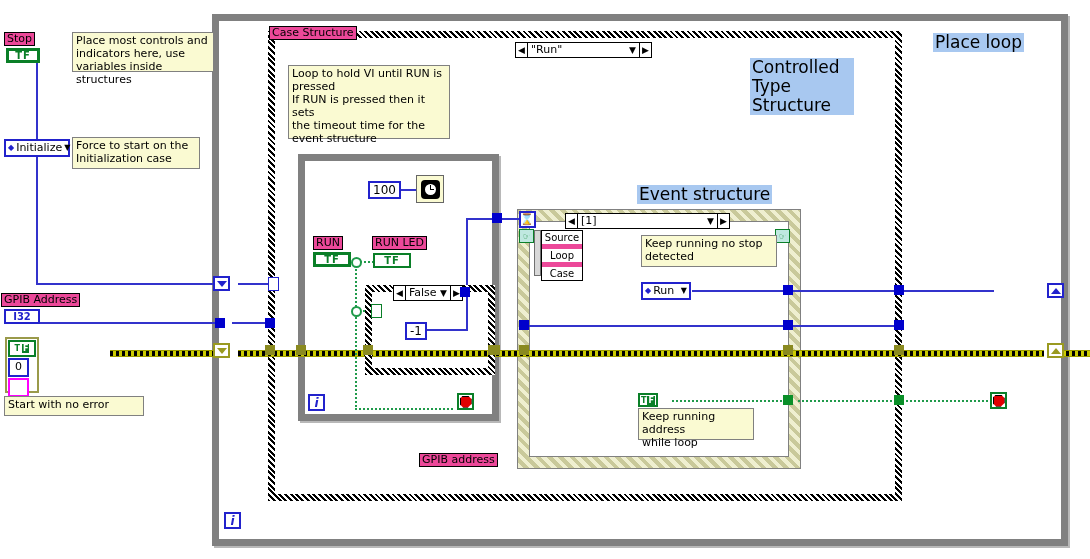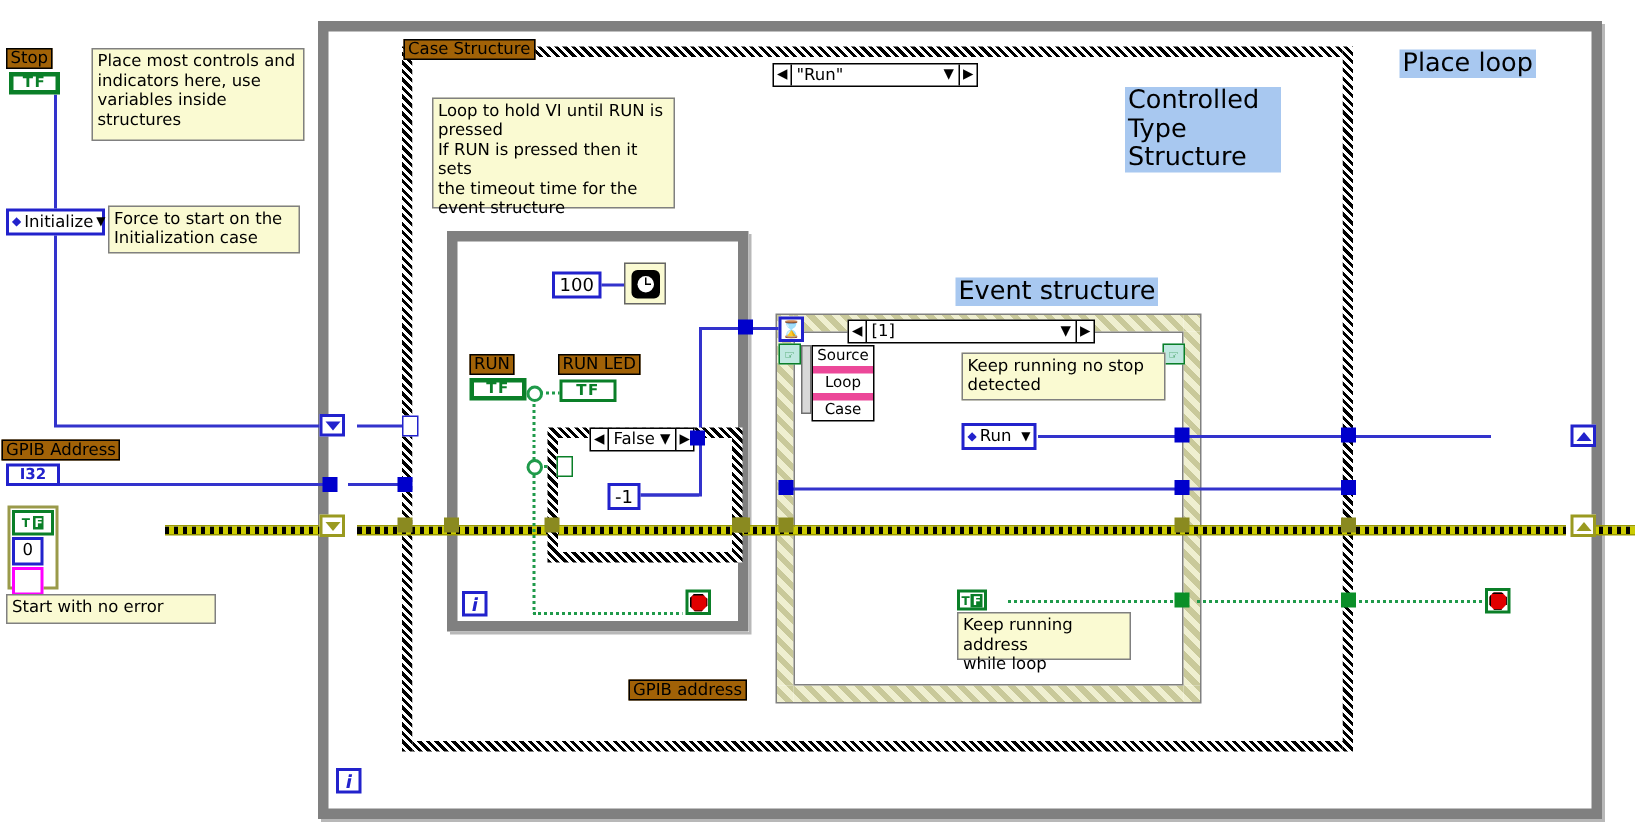--- a/index.html
+++ b/index.html
@@ -6,21 +6,21 @@
   body{width:1090px;height:559px;position:relative;overflow:hidden;
        font-family:"DejaVu Sans","Liberation Sans",sans-serif;
        -webkit-font-smoothing:none;}
   .abs{position:absolute;box-sizing:border-box;}
 
   
   .note{background:#FAFAD2;border:1px solid #808080;
         font-size:11px;line-height:13px;color:#000;padding:1px 3px;white-space:pre-line;}
 
   
-  .lbl{background:#a16207;border:1px solid #000;font-size:11px;line-height:12px;
+  .lbl{background:#ec4899;border:1px solid #000;font-size:11px;line-height:12px;
        color:#000;padding:0 2px;white-space:nowrap;}
 
   
   .bluelbl{background:#A8C8F0;color:#000;font-size:17px;line-height:19px;
            padding:0 2px;white-space:pre-line;}
 
   
   .whileloop{border:7px solid #808080;background:transparent;
              box-shadow:2px 2px 0 #b8b8b8;}
   .whileloop.inner{border-width:7px;}
@@ -208,21 +208,21 @@
 <div class="wire-green" style="left:355px;top:310px;width:18px;height:2px;"></div>
 <div class="wire-green" style="left:355px;top:408px;width:100px;height:2px;"></div>
 <div class="wire-green" style="left:672px;top:400px;width:118px;height:2px;"></div>
 <div class="wire-green" style="left:798px;top:400px;width:190px;height:2px;"></div>
 
 <div class="abs lbl" style="left:4px;top:32px;">Stop</div>
 <div class="abs term-bool ctrl" style="left:6px;top:48px;width:34px;">
   <span>TF</span>
 </div>
 
-<div class="abs note" style="left:61px;top:32px;width:142px;height:62px;">Place most controls and
+<div class="abs note" style="left:72px;top:32px;width:142px;height:40px;">Place most controls and
 indicators here, use
 variables inside
 structures</div>
 
 <div class="abs enum-ctl" style="left:4px;top:139px;width:66px;height:18px;">
   <span class="lr">◆</span>
   <span>Initialize</span>
   <span class="dn">▼</span>
 </div>
 <div class="abs note" style="left:72px;top:137px;width:128px;height:32px;">Force to start on the

